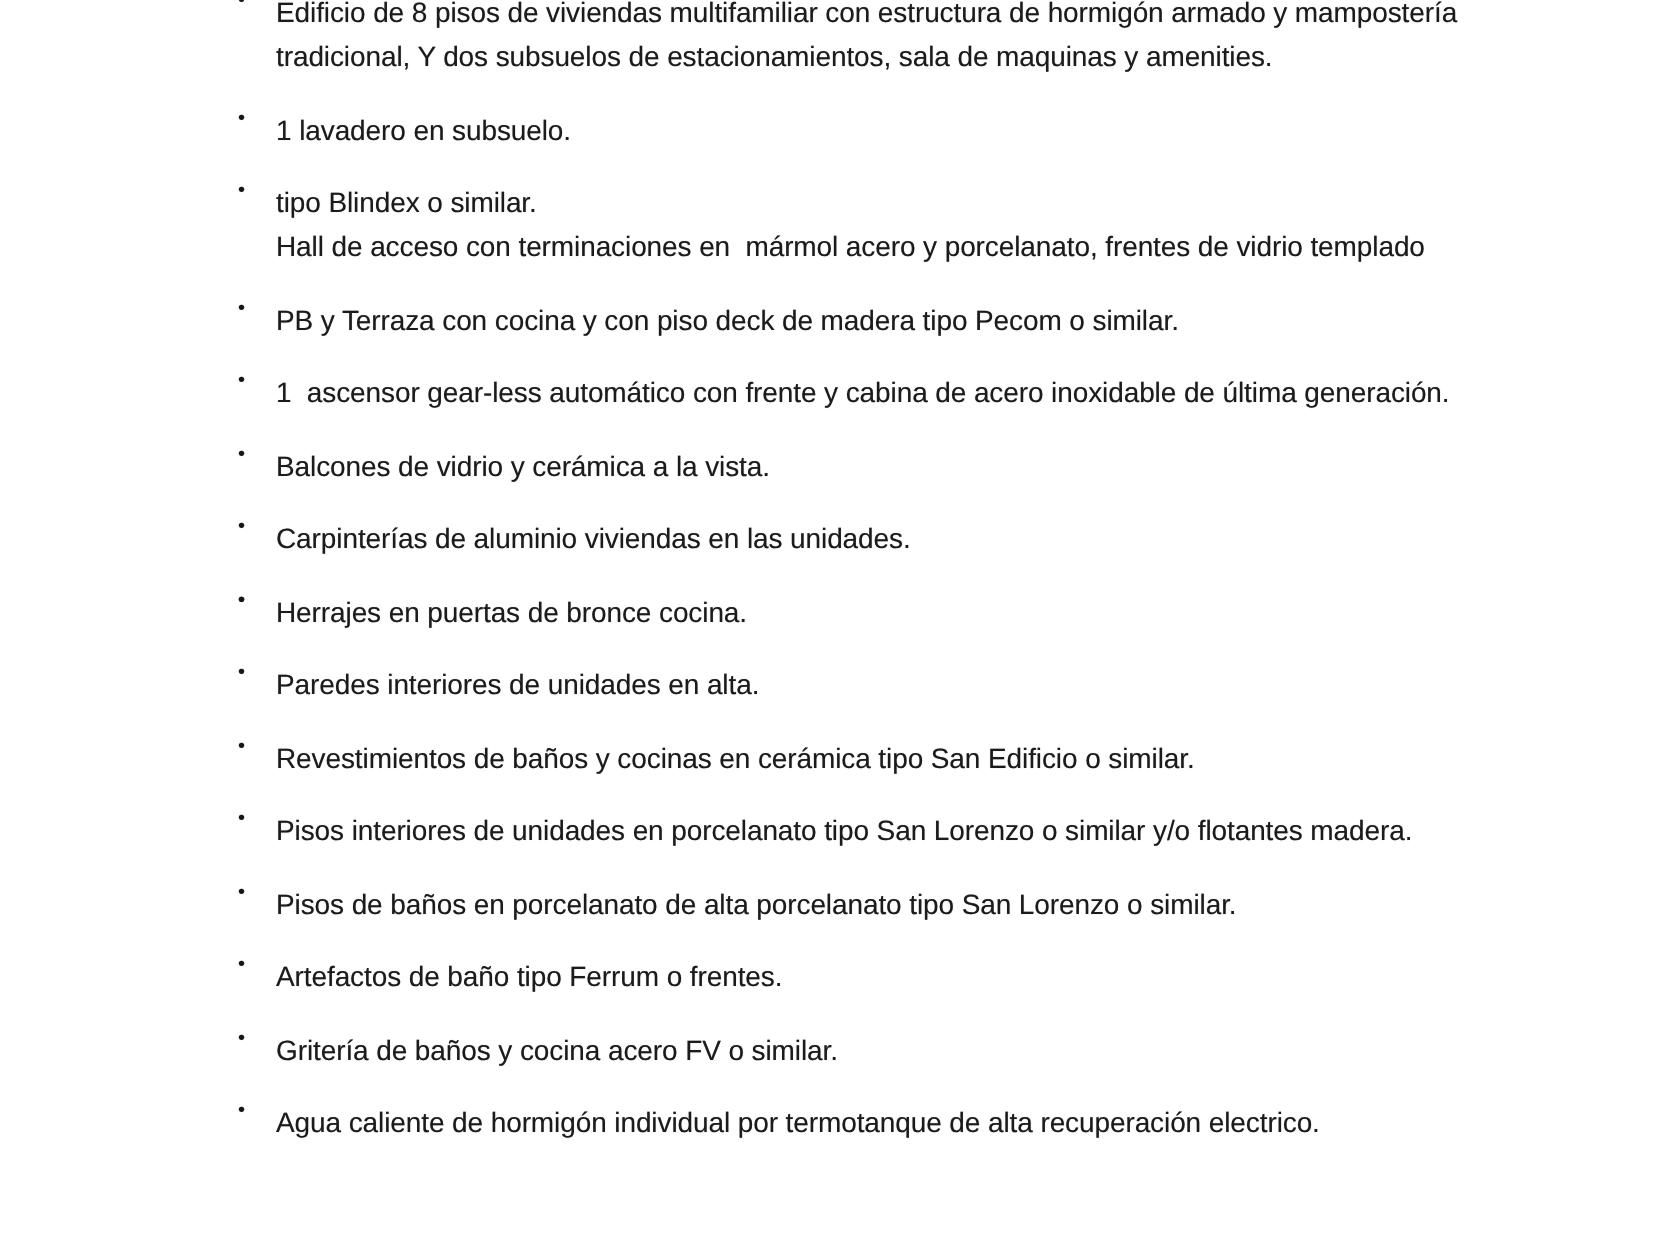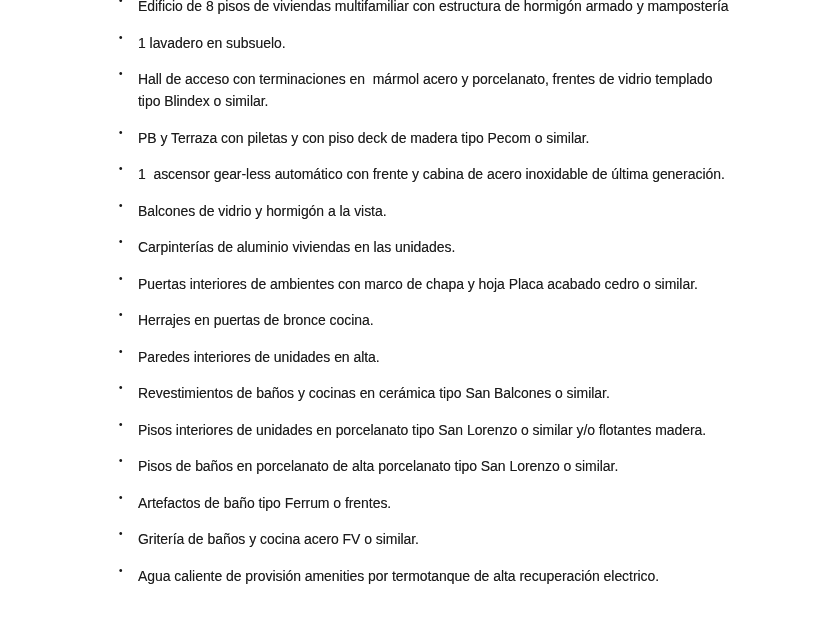--- a/index.html
+++ b/index.html
@@ -49,91 +49,91 @@
 </style>
 </head>
 <body>
 
 <div class="page">
   <div class="bullet-list">
   <div class="item">
     <span class="bullet">•</span>
     <div>
           <div class="line">Edificio de 8 pisos de viviendas multifamiliar con estructura de hormigón armado y mampostería</div>
+          <div class="line">tradicional, Y dos subsuelos de estacionamientos, sala de maquinas y amenities.</div>
         </div>
   </div>
 
   <div class="item">
     <span class="bullet">•</span>
     <div>
           <div class="line">1 lavadero en subsuelo.</div>
         </div>
   </div>
 
   <div class="item">
     <span class="bullet">•</span>
     <div>
+          <div class="line">tipo Blindex o similar.</div>
           <div class="line">Hall de acceso con terminaciones en  mármol acero y porcelanato, frentes de vidrio templado</div>
-          <div class="line">tipo Blindex o similar.</div>
         </div>
   </div>
 
   <div class="item">
     <span class="bullet">•</span>
     <div>
-          <div class="line">PB y Terraza con piletas y con piso deck de madera tipo Pecom o similar.</div>
+          <div class="line">PB y Terraza con cocina y con piso deck de madera tipo Pecom o similar.</div>
         </div>
   </div>
 
   <div class="item">
     <span class="bullet">•</span>
     <div>
           <div class="line">1  ascensor gear-less automático con frente y cabina de acero inoxidable de última generación.</div>
         </div>
   </div>
 
   <div class="item">
     <span class="bullet">•</span>
     <div>
-          <div class="line">Balcones de vidrio y hormigón a la vista.</div>
+          <div class="line">Balcones de vidrio y cerámica a la vista.</div>
         </div>
   </div>
 
   <div class="item">
     <span class="bullet">•</span>
     <div>
           <div class="line">Carpinterías de aluminio viviendas en las unidades.</div>
         </div>
   </div>
 
   <div class="item">
     <span class="bullet">•</span>
     <div>
-          <div class="line">Puertas interiores de ambientes con marco de chapa y hoja Placa acabado cedro o similar.</div>
         </div>
   </div>
 
   <div class="item">
     <span class="bullet">•</span>
     <div>
           <div class="line">Herrajes en puertas de bronce cocina.</div>
         </div>
   </div>
 
   <div class="item">
     <span class="bullet">•</span>
     <div>
           <div class="line">Paredes interiores de unidades en alta.</div>
         </div>
   </div>
 
   <div class="item">
     <span class="bullet">•</span>
     <div>
-          <div class="line">Revestimientos de baños y cocinas en cerámica tipo San Balcones o similar.</div>
+          <div class="line">Revestimientos de baños y cocinas en cerámica tipo San Edificio o similar.</div>
         </div>
   </div>
 
   <div class="item">
     <span class="bullet">•</span>
     <div>
           <div class="line">Pisos interiores de unidades en porcelanato tipo San Lorenzo o similar y/o flotantes madera.</div>
         </div>
   </div>
 
@@ -154,17 +154,17 @@
   <div class="item">
     <span class="bullet">•</span>
     <div>
           <div class="line">Gritería de baños y cocina acero FV o similar.</div>
         </div>
   </div>
 
   <div class="item">
     <span class="bullet">•</span>
     <div>
-          <div class="line">Agua caliente de provisión amenities por termotanque de alta recuperación electrico.</div>
+          <div class="line">Agua caliente de hormigón individual por termotanque de alta recuperación electrico.</div>
         </div>
   </div>
 </div>
 </div>
 
 </body></html>

